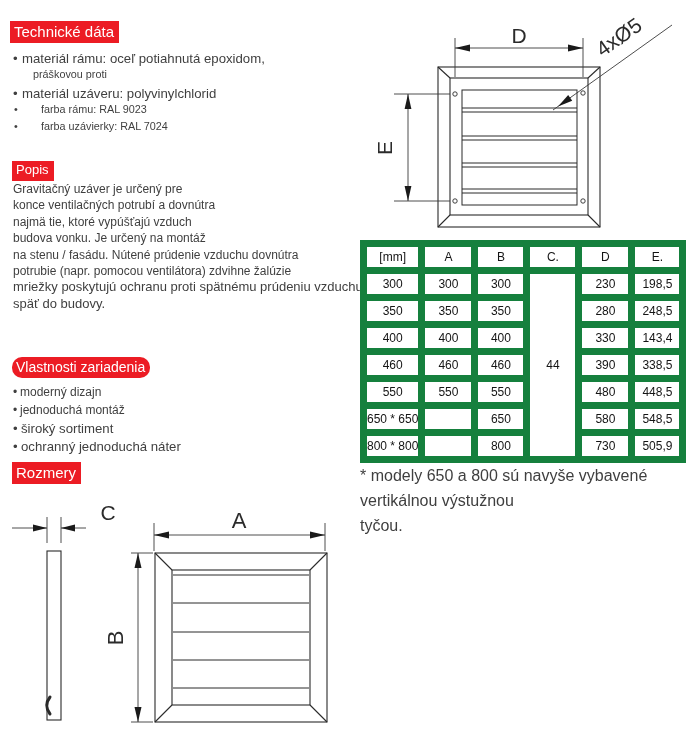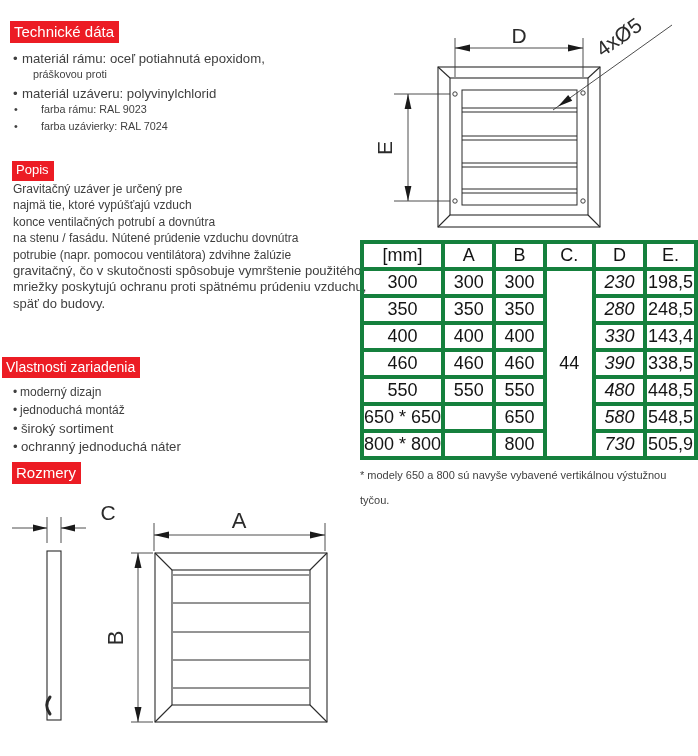--- a/index.html
+++ b/index.html
@@ -8,21 +8,21 @@
     position:relative; width:698px; height:756px; background:#ffffff;
     font-family:"Liberation Sans","DejaVu Sans",sans-serif; color:#3f3f3f;
     overflow:hidden;
   }
   .red-heading {
     position:absolute; display:inline-block; background:#ec1c24; color:#ffffff;
     padding:2px 5px 3px 4px; line-height:1.15; white-space:nowrap;
   }
   #h-tech      { left:10px; top:21px;  font-size:15px; }
   #h-popis     { left:12px; top:161px; font-size:13px; }
-  #h-vlast     { left:2px; top:357px; font-size:14px; }
+  #h-vlast     { left:12px; top:357px; font-size:14px;border-radius:10px; }
   #h-rozmery   { left:12px; top:462px; font-size:15px; }
 
   .b-row { position:absolute; display:flex; white-space:nowrap; color:#3f3f3f; }
   .b-row .bl { flex:0 0 auto; }
   .b-main { font-size:13.2px; }
   .b-main .bl { width:9px; }
   .b-sub  { font-size:10.8px; }
   .b-sub  .bl { width:27px; }
   .cont-line { position:absolute; font-size:10.8px; white-space:nowrap; color:#3f3f3f; }
 
@@ -34,32 +34,32 @@
   .vl-sm { font-size:12px; }
   .vl-sm .bl { width:7px; }
   .vl-lg { font-size:13.2px; }
   .vl-lg .bl { width:8px; }
 
   table.dims {
     position:absolute; left:360px; top:240px; border-collapse:collapse;
     table-layout:fixed; color:#141414;
   }
   table.dims td, table.dims th {
-    border:4px solid #15803d; height:27px; text-align:center;
-    font-weight:normal; font-size:18px; padding:0; overflow:hidden; white-space:nowrap;
+    border:7px solid #15803d; height:27px; text-align:center;
+    font-weight:normal; font-size:12px; padding:0; overflow:hidden; white-space:nowrap;
   }
   th.h-mm { text-align:left; padding-left:6px; }
   th.h-a  { text-align:left; padding-left:1px; }
   th.h-sm { font-size:10px; }
-  td.low  { padding-top:6px;font-style:italic; }
+  td.low  { padding-top:6px; }
   td.high { padding-bottom:3px; }
   td.size-wide { font-size:12.5px; }
 
   .footnote { position:absolute; left:360px; top:463px; width:320px;
-    font-size:11px; line-height:25px; color:#3f3f3f; }
+    font-size:16px; line-height:25px; color:#3f3f3f; }
 
   svg { position:absolute; overflow:visible; }
   #drawing-top    { left:380px; top:12px; }
   #drawing-bottom { left:10px;  top:495px; }
   svg line, svg rect, svg path, svg circle { stroke:#2a2a2a; fill:none; }
   svg .frame { stroke-width:1.1; }
   svg .slat  { stroke-width:1; }
   svg .dim   { stroke:#3a3a3a; stroke-width:0.9; }
   svg .arrow { fill:#1a1a1a; stroke:none; }
   svg .hole  { fill:#ffffff; stroke-width:0.9; }
@@ -86,25 +86,25 @@
     <span>farba rámu: RAL 9023</span>
   </div>
   <div class="b-row b-sub" style="left:14px; top:120px;">
     <span class="bl">•</span>
     <span>farba uzávierky: RAL 7024</span>
   </div>
 
   <div id="h-popis" class="red-heading">Popis</div>
   <div class="popis-lines">
     <div>Gravitačný uzáver je určený pre</div>
+    <div>konce ventilačných potrubí a dovnútra</div>
     <div>najmä tie, ktoré vypúšťajú vzduch</div>
-    <div>konce ventilačných potrubí a dovnútra</div>
+    <div>budova vonku. Je určený na montáž</div>
     <div>na stenu / fasádu. Nútené prúdenie vzduchu dovnútra</div>
     <div>potrubie (napr. pomocou ventilátora) zdvihne žalúzie</div>
-    <div class="lg">gravitačný, čo v skutočnosti spôsobuje vymrštenie použitého</div>
     <div class="lg">mriežky poskytujú ochranu proti spätnému prúdeniu vzduchu,</div>
     <div class="lg">späť do budovy.</div>
   </div>
 
   <div id="h-vlast" class="red-heading">Vlastnosti zariadenia</div>
   <div class="vl-items">
     <div class="b-row vl-sm" style="top:385px;">
       <span class="bl">•</span>
       <span>moderný dizajn</span>
     </div>

